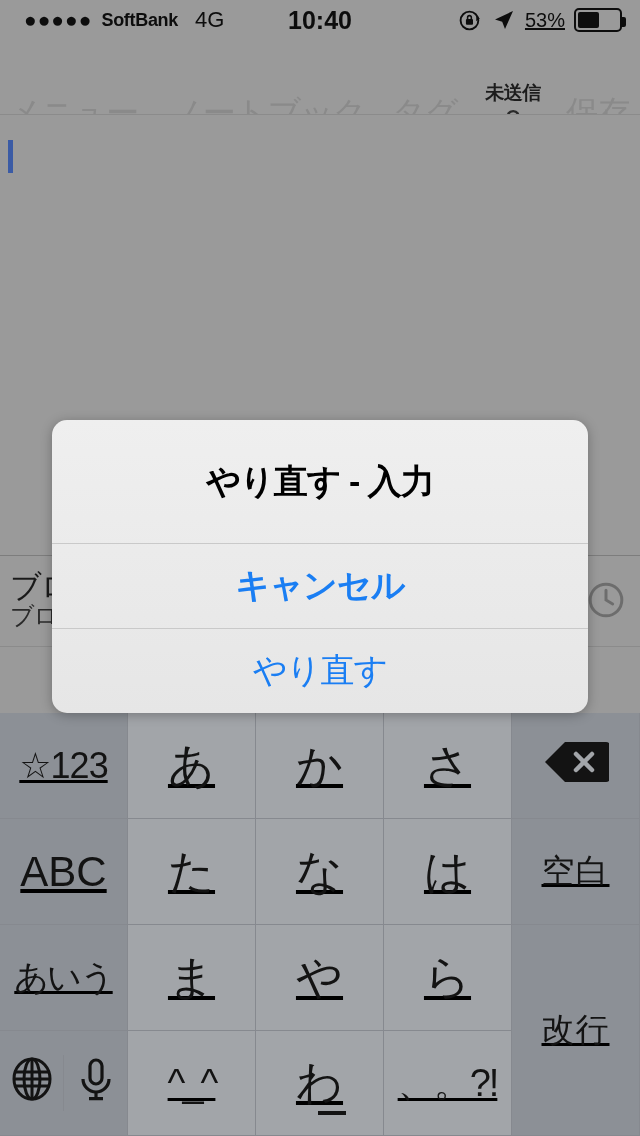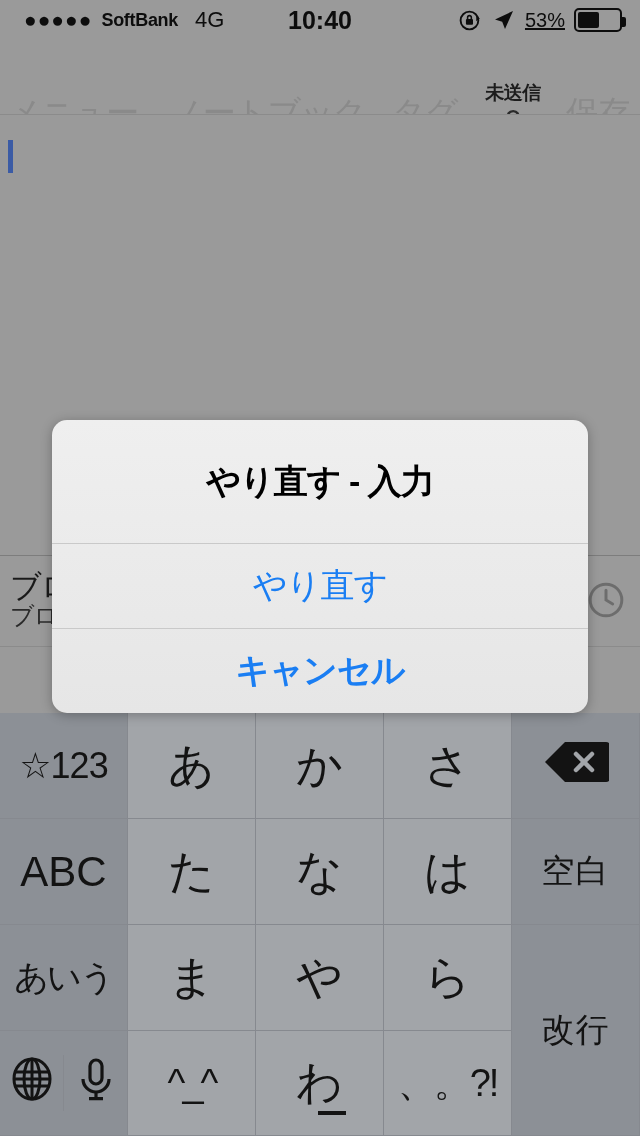--- a/index.html
+++ b/index.html
@@ -81,20 +81,21 @@
   #suggest-history-icon { position:absolute; right:14px; top:24px; width:40px; height:40px; opacity:.55; }
   .sb-sep { position:absolute; left:0; top:90px; width:640px; height:1px; background:#8b8b8b; }
 
   
   #keyboard {
     position:absolute; left:0; top:713px; width:640px; height:423px;
     background:#bef264;
     display:grid;
     grid-template-columns:128px 128px 128px 128px 128px;
     grid-template-rows:106px 106px 106px 105px;
+    text-decoration:underline;
   }
   .key {
     display:flex; align-items:center; justify-content:center;
     color:#131313; position:relative;
     border-right:1px solid #86898f; border-bottom:1px solid #86898f;
   }
   .key-char { background:#a2a5a9; font-size:46px; }
   .key-fn   { background:#8c9096; font-size:34px; }
   .key-star123 { font-size:36px; letter-spacing:-1px; }
   .key-abc { font-size:42px; letter-spacing:0px; }
@@ -254,18 +255,18 @@
       <span class="underscore"></span>
     </div>
     <div class="key key-char key-punct">、。?!</div>
   </div>
 
   <div id="alert-overlay">
     <div id="alert-dialog" style="pointer-events:auto;">
       <div id="alert-title-area">
         <span id="alert-title">やり直す - 入力</span>
       </div>
+      <div class="alert-btn" id="alert-btn-cancel" style="color: rgb(26, 126, 243);">キャンセル</div>
       <div class="alert-btn" id="alert-btn-redo" style="color: rgb(26, 126, 243);">やり直す</div>
-      <div class="alert-btn" id="alert-btn-cancel" style="color: rgb(26, 126, 243);">キャンセル</div>
     </div>
   </div>
 
 </div>
 
 </body></html>

